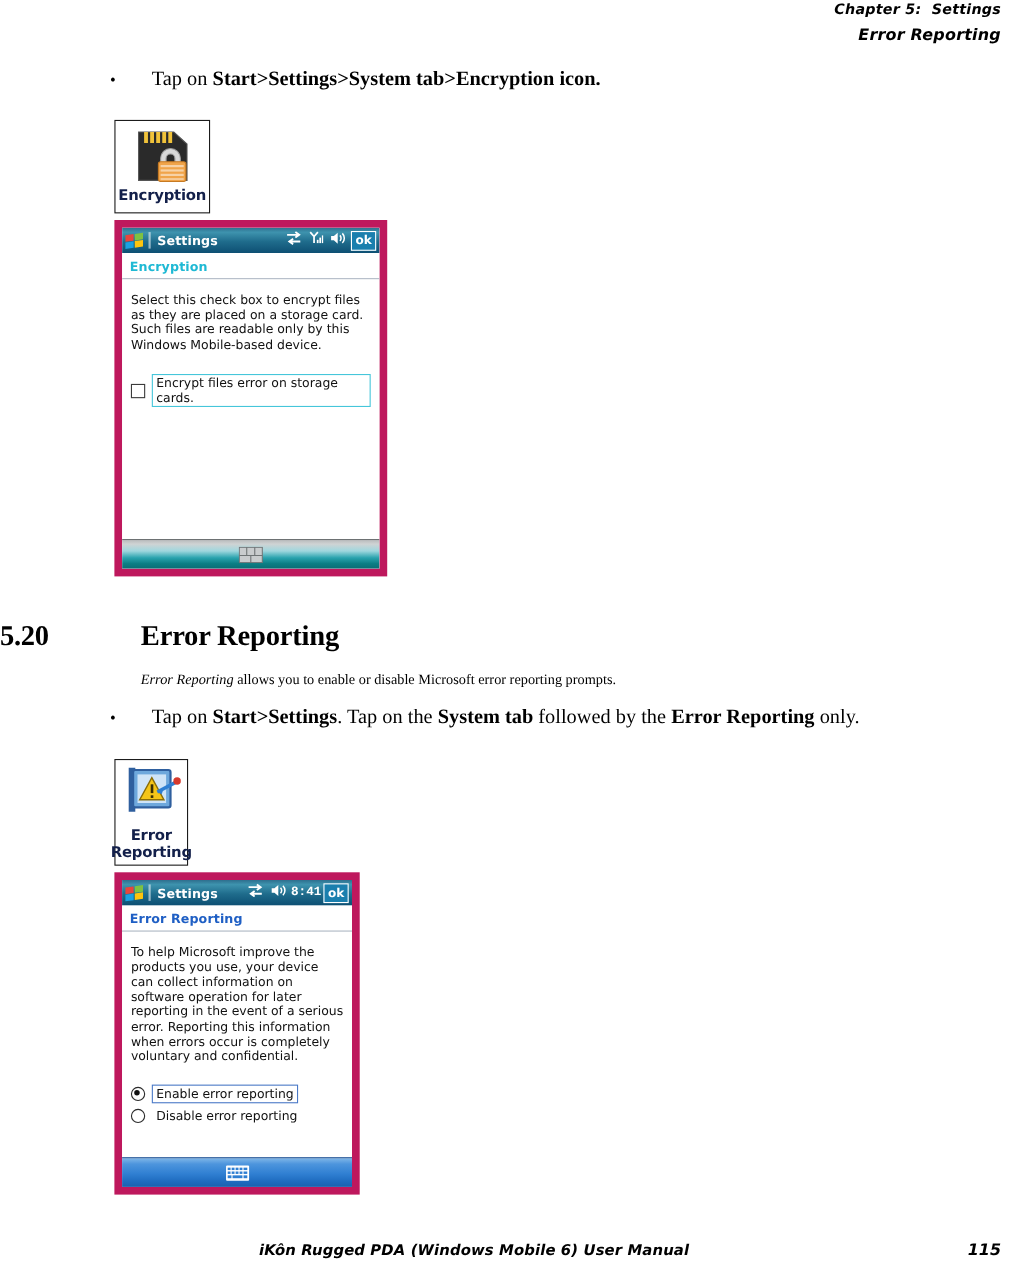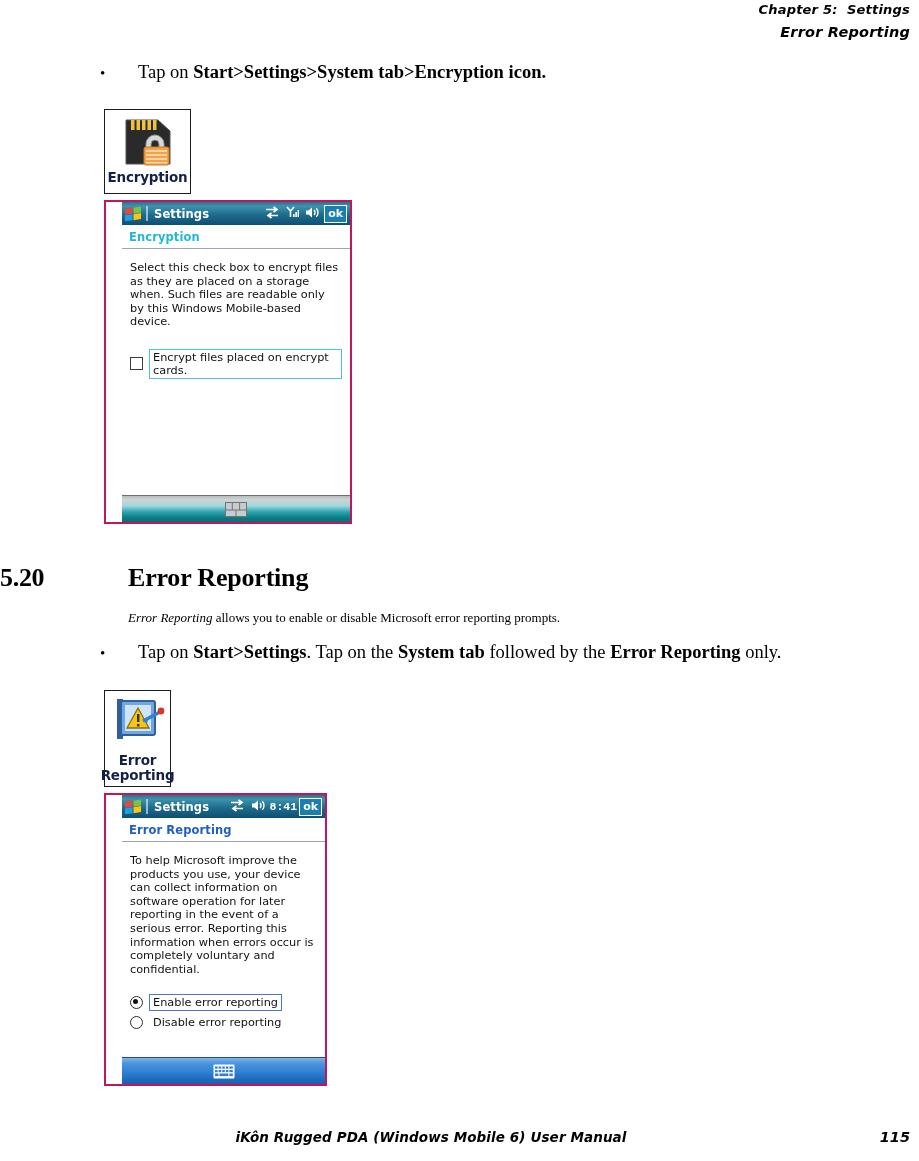--- a/index.html
+++ b/index.html
@@ -108,26 +108,25 @@
     line-height: 15px;
     color: #13204a;
     text-align: center;
     letter-spacing: -0.2px;
   }
 
   
   .device {
     position: absolute;
     box-sizing: border-box;
-    border: 2px solid #be185d;
+    border: 7px solid #be185d;
     background: #ffffff;
     display: flex;
     flex-direction: column;
     overflow: hidden;
-    padding-left: 16px;
   }
   .titlebar {
     height: 23px;
     flex: 0 0 23px;
     display: flex;
     align-items: center;
     padding: 0 3px 0 2px;
     background: linear-gradient(to bottom, #2e6f8e 0%, #3e93ae 18%, #1f6c8c 55%, #0d4f73 100%);
     position: relative;
   }
@@ -367,24 +366,24 @@
       </span>
     </span>
     <span class="ok-btn">ok</span>
   </div>
 
   <div class="subtitle-bar">
     <span class="subtitle-text" style="color:#1fb9d4;">Encryption</span>
   </div>
 
   <div class="screen-body">
-    <div class="screen-para">Select this check box to encrypt files as they are placed on a storage when. Such files are readable only by this Windows Mobile-based device.</div>
+    <div class="screen-para">Select this check box to encrypt files as they are placed on a storage card. Such files are readable only by this Windows Mobile-based device.</div>
     <div class="control-row" style="margin-top:20px;">
       <span class="cb-box"></span>
-      <span class="ctl-label focus-cyan">Encrypt files placed on encrypt cards.</span>
+      <span class="ctl-label focus-cyan">Encrypt files error on storage cards.</span>
     </div>
   </div>
 
   <div class="taskbar teal">
     <span class="sip-icon">
       <svg width="22" height="15" viewBox="0 0 22 15">
         <rect x="0.5" y="0.5" width="21" height="14" fill="#c9ccce" stroke="#6f7476" stroke-width="1"></rect>
         <path d="M7.3 0.5 V8 M14.6 0.5 V8 M0.5 8 H21.5 M11 8 V14.5" stroke="#6f7476" stroke-width="1" fill="none"></path>
       </svg>
     </span>

